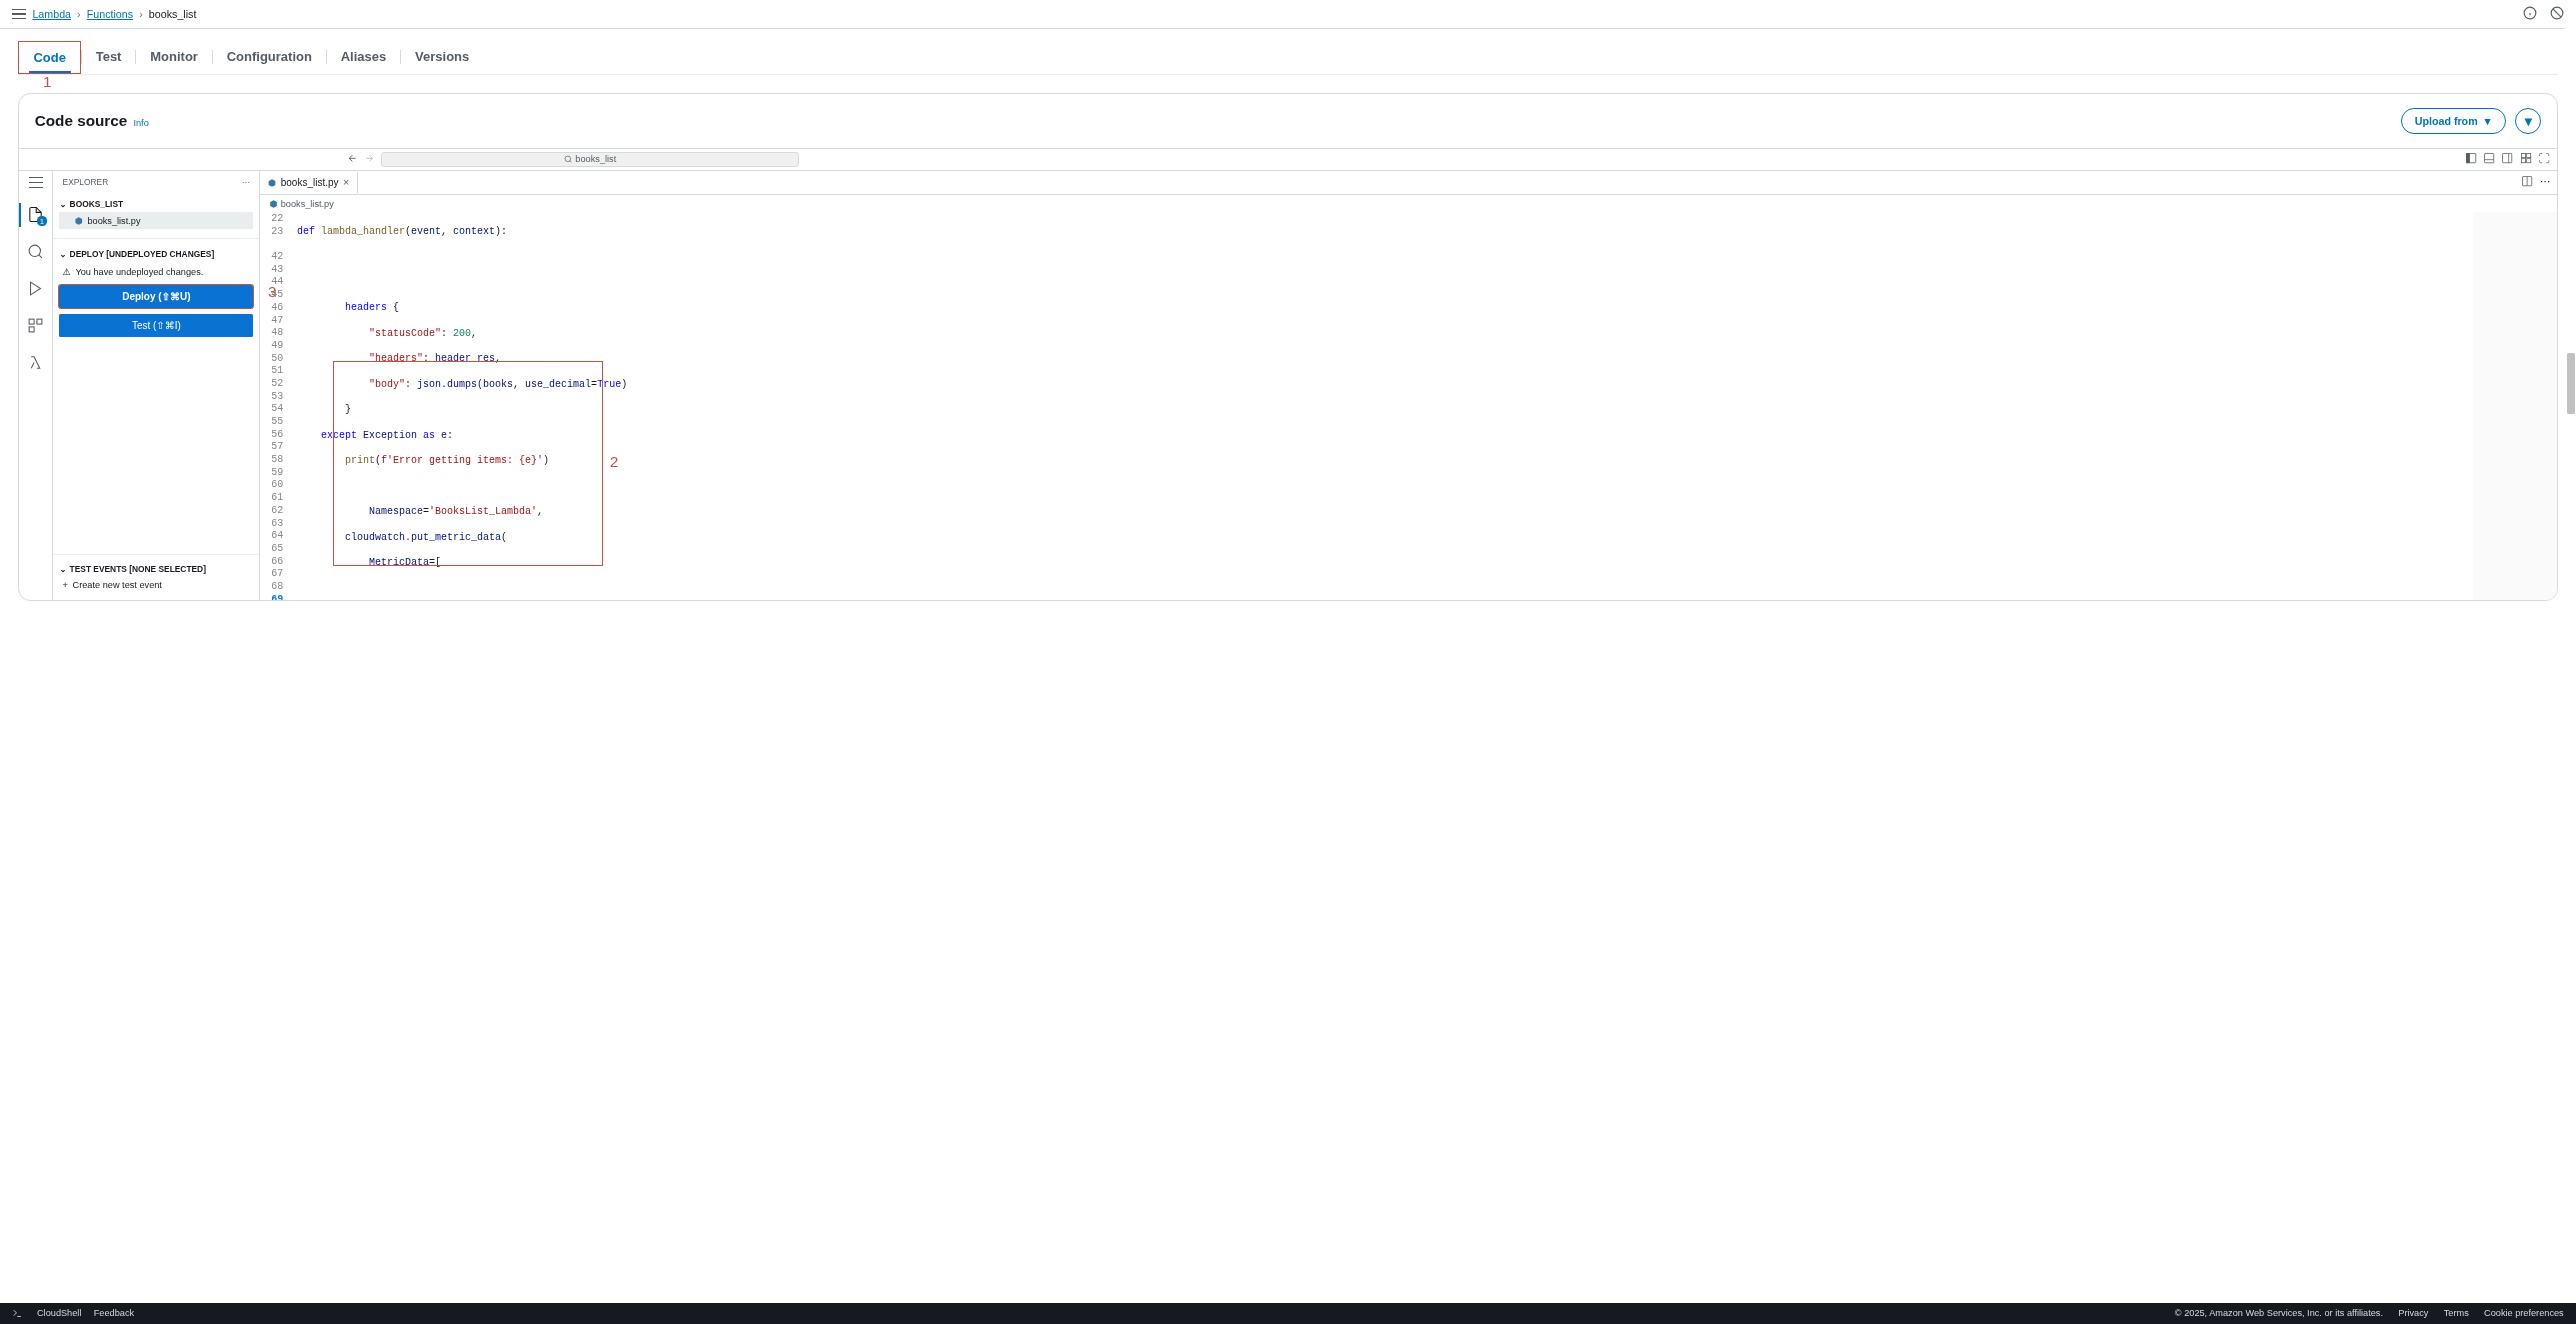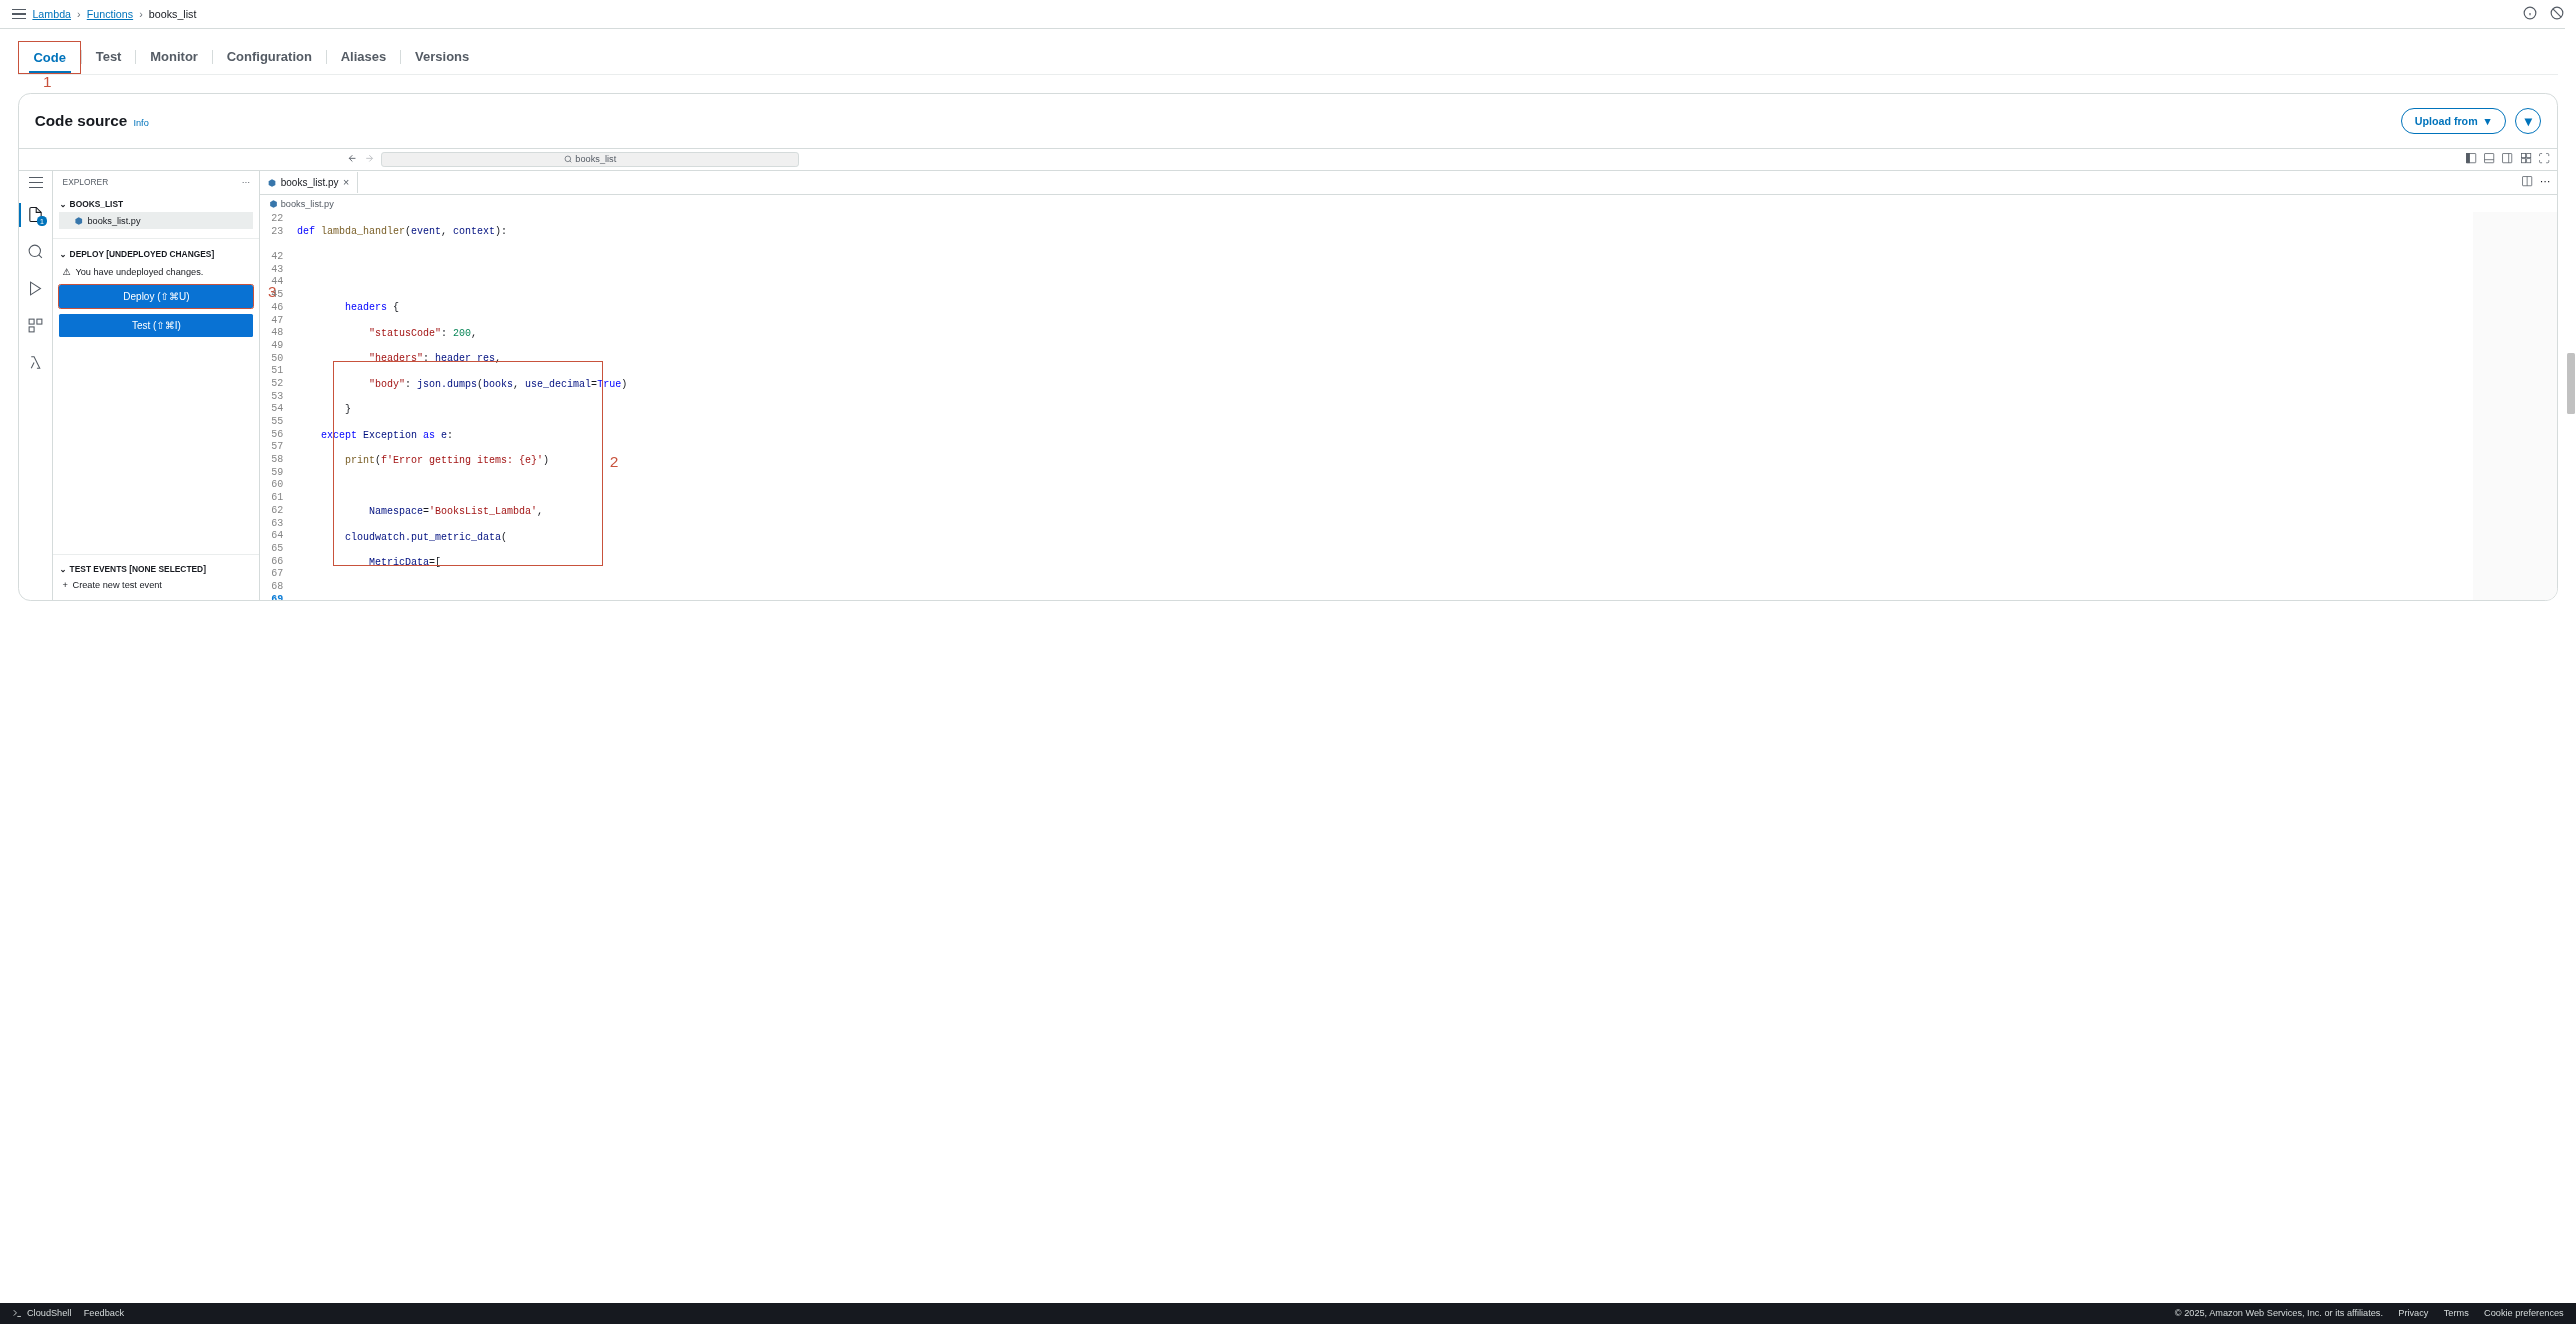--- a/index.html
+++ b/index.html
@@ -50,21 +50,21 @@
 .badge { position: absolute; bottom: -1.5px; right: -1.5px; background: #0073bb; color: #fff; font-size: 7px; border-radius: 50%; width: 9.2px; height: 9.2px; display: flex; align-items: center; justify-content: center; }
 
 .explorer { width: 207px; border-right: 0.8px solid #d5dbdb; display: flex; flex-direction: column; font-size: 9.2px; justify-content: center; }
 .explorer-header { padding: 6.1px 9.2px; display: flex; justify-content: space-between; align-items: center; text-transform: uppercase; font-size: 8.4px; color: #545b64; }
 .explorer-section { padding: 3.1px 6.1px; }
 .section-title { font-size: 8.4px; font-weight: 700; text-transform: uppercase; display: flex; align-items: center; gap: 3.1px; padding: 3.1px 0; cursor: pointer; }
 .file-item { padding: 3.1px 6.1px 3.1px 15.3px; display: flex; align-items: center; gap: 4.6px; background: #eaeded; cursor: pointer; }
 .file-icon { color: #3776ab; font-size: 9.2px; }
 .deploy-section { padding: 6.1px; border-top: 0.8px solid #eaeded; margin-top: 6.1px; }
 .deploy-warning { font-size: 9.2px; color: #16191f; padding: 4.6px 0 7.7px 3.1px; display: flex; align-items: center; gap: 4.6px; }
-.btn-deploy { width: 100%; background: #0972d3; color: #fff; border: none; padding: 6.1px; font-size: 10px; font-weight: 400; cursor: pointer; border-radius: 1.5px; margin-bottom: 6.1px; }
+.btn-deploy { width: 100%; background: #0972d3; color: #fff; border: none; padding: 6.1px; font-size: 10px; font-weight: 700; cursor: pointer; border-radius: 1.5px; margin-bottom: 6.1px; }
 .btn-deploy.highlighted { outline: 1.5px solid #c8523c; outline-offset: 0.8px; }
 .btn-test-small { width: 100%; background: #0972d3; color: #fff; border: none; padding: 6.1px; font-size: 10px; cursor: pointer; border-radius: 1.5px; }
 .test-events-section { padding: 6.1px; border-top: 0.8px solid #eaeded; margin-top: auto; }
 .create-test { font-size: 9.2px; color: #16191f; padding: 3.1px 0 3.1px 3.1px; display: flex; align-items: center; gap: 4.6px; cursor: pointer; }
 
 .editor { flex: 1; display: flex; flex-direction: column; position: relative; }
 .editor-tabs-row { display: flex; align-items: center; border-bottom: 0.8px solid #d5dbdb; height: 24.5px; }
 .editor-tab { padding: 4.6px 7.7px; border-right: 0.8px solid #d5dbdb; background: #fff; display: flex; align-items: center; gap: 4.6px; font-size: 10px; cursor: pointer; }
 .editor-tab .close { font-size: 10.7px; color: #545b64; cursor: pointer; }
 .editor-tabs-right { margin-left: auto; display: flex; gap: 6.1px; padding-right: 6.1px; }
@@ -78,21 +78,21 @@
 .str { color: #a31515; }
 .num { color: #098658; }
 .fn { color: #795e26; }
 .var { color: #001080; }
 .bool { color: #0000ff; }
 .redbox { position: absolute; border: 0.8px solid #c8523c; pointer-events: none; }
 .minimap { width: 84px; background: #fafafa; position: relative; padding: 3.1px; }
 
 .footer { position: fixed; bottom: 0; left: 0; right: 0; height: 21.5px; background: #16191f; color: #d5dbdb; display: flex; align-items: center; padding: 0 12.3px; font-size: 9.2px; justify-content: space-between; }
 .footer-left { display: flex; align-items: center; gap: 12.3px; }
-.footer-left a { color: #d5dbdb; text-decoration: none; display: flex; align-items: center; gap: 4px; cursor: pointer; }
+.footer-left a { color: #d5dbdb; text-decoration: none; display: flex; align-items: center; gap: 14px; cursor: pointer; }
 .footer-right { display: flex; align-items: center; gap: 15.3px; }
 .footer-right a { color: #d5dbdb; text-decoration: none; cursor: pointer; }
 
 .scrollbar-vert { position: absolute; right: 0; top: 0; bottom: 0; width: 10.7px; background: #fff; }
 .scrollbar-thumb { position: absolute; right: 1.5px; width: 7.7px; background: #c1c1c1; border-radius: 1.5px; }
 </style>
 </head>
 <body>
 
 <div class="topbar">

